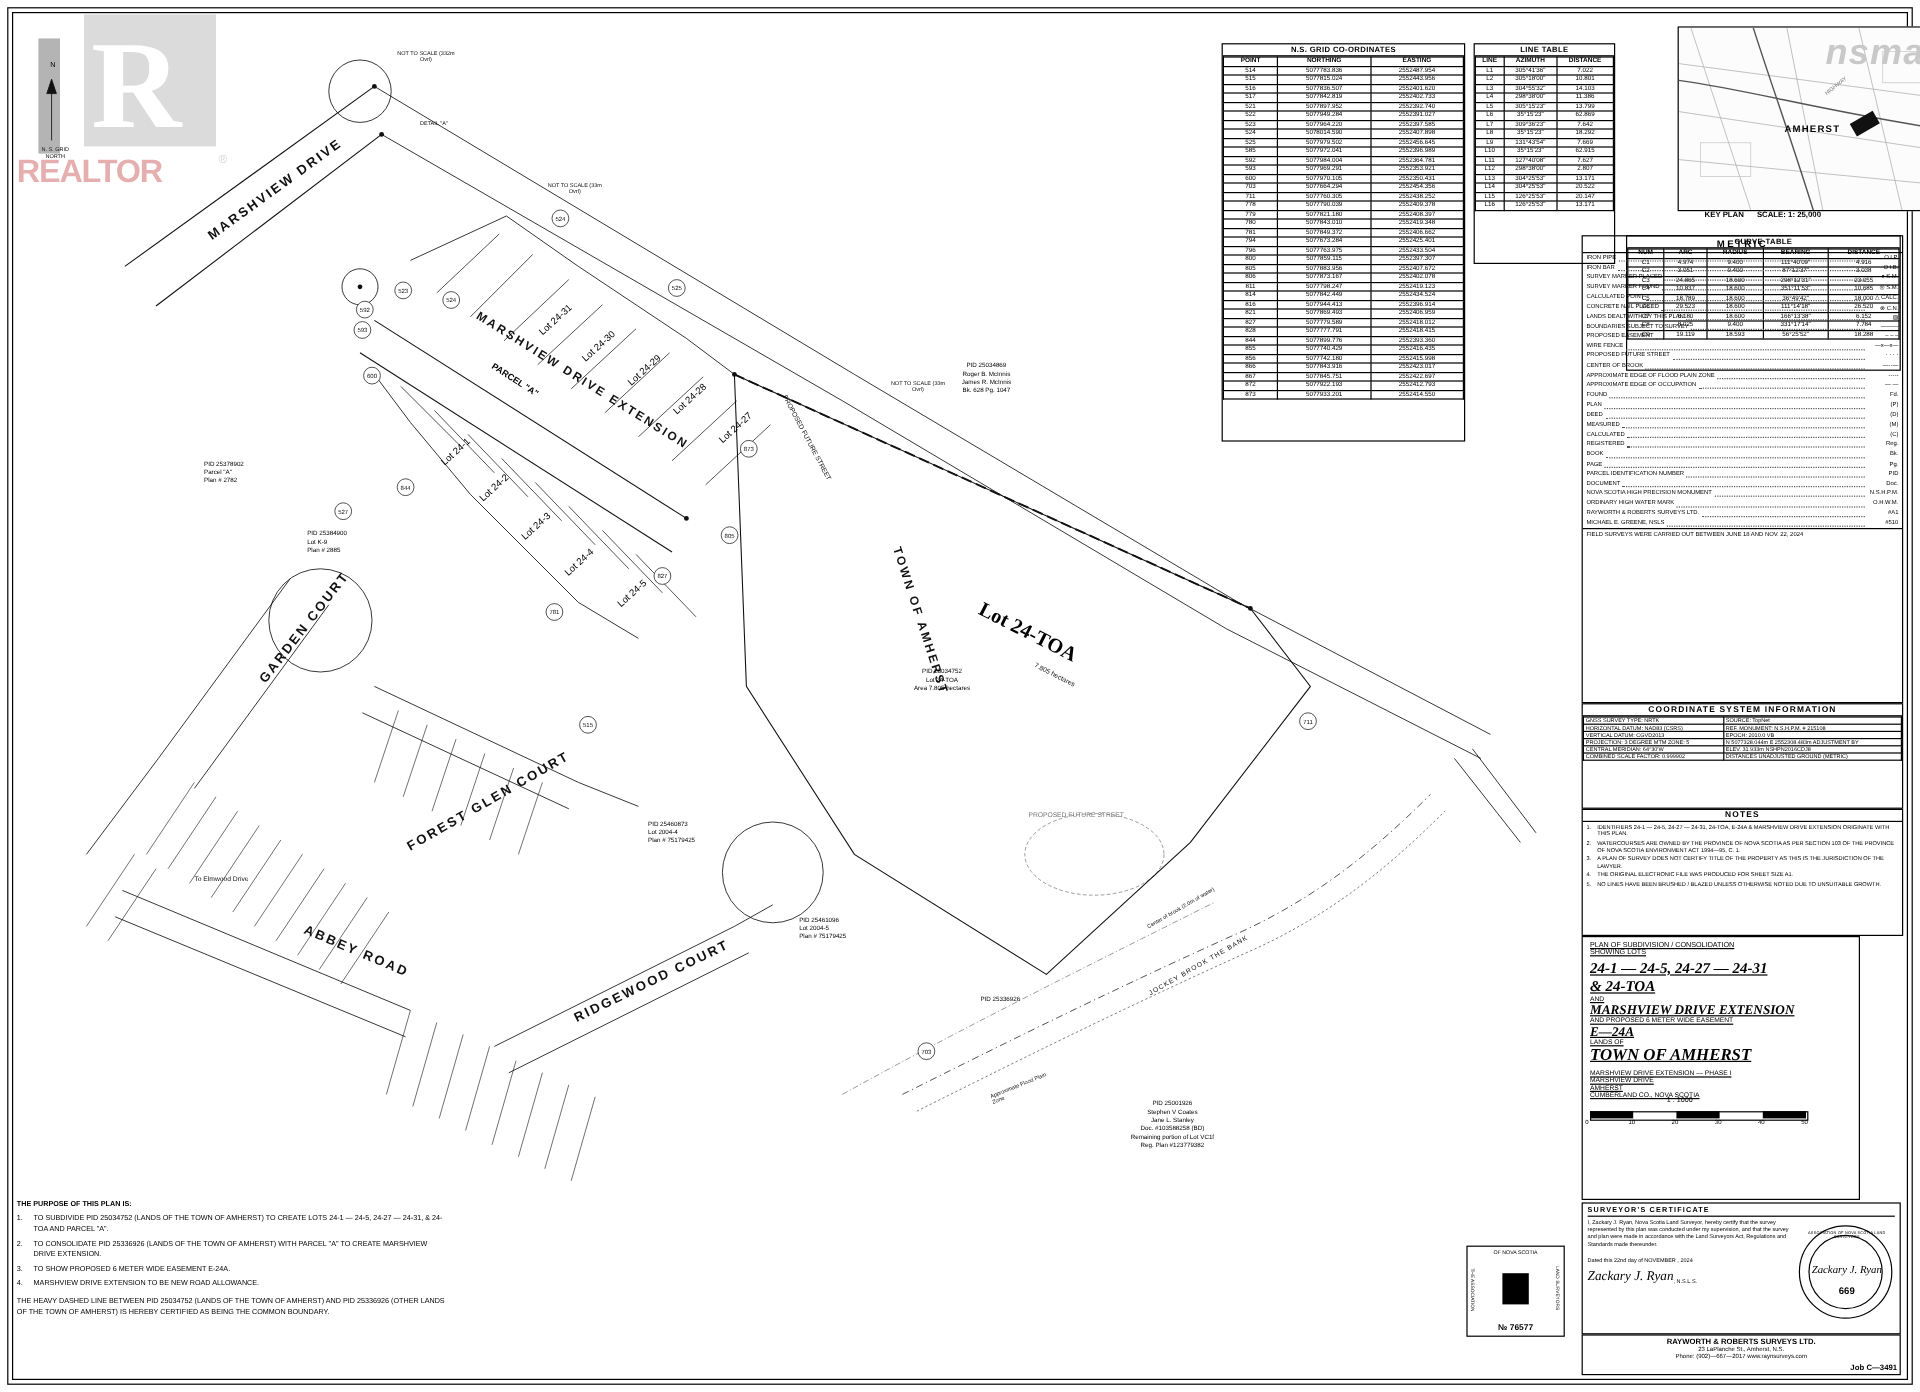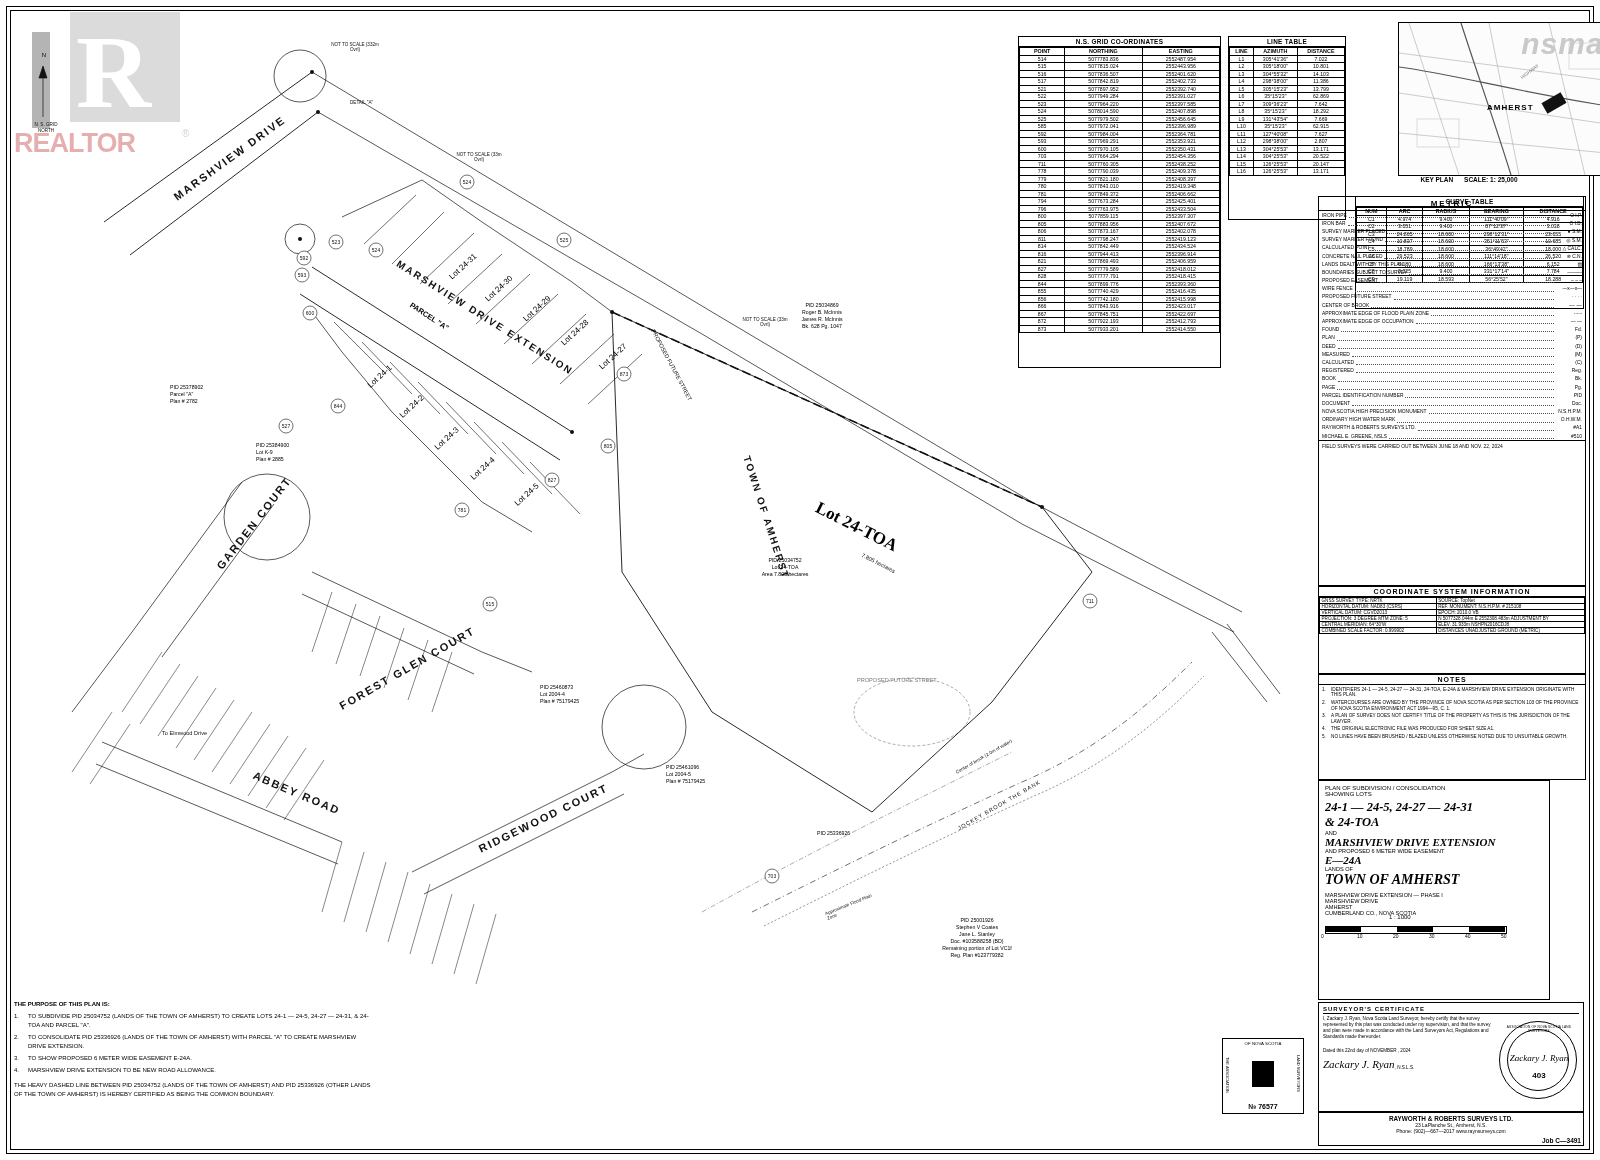--- a/index.html
+++ b/index.html
@@ -54,21 +54,21 @@
   .csi table{border-collapse:collapse;width:100%;font-size:4.6px;}
   .csi td{border:0.4px solid #000;padding:0 1.5px;white-space:nowrap;}
 
   
   .notes{position:absolute;left:1318px;top:674px;width:266px;height:104px;border:1px solid #000;}
   .notes .ttl{text-align:center;font-size:7px;font-weight:bold;letter-spacing:1px;border-bottom:0.6px solid #000;padding:1px 0;}
   .note{display:flex;font-size:4.7px;line-height:1.25;padding:1.5px 3px 0 3px;}
   .note .n{width:9px;flex:none;}
 
   
-  .title{position:absolute;left:1318px;top:780px;width:232px;height:220px;border:1px solid #000;padding:4px 6px;box-sizing:border-box;}
+  .title{position:absolute;left:1318px;top:780px;width:232px;height:220px;border:1px solid #000;padding:4px 6px;box-sizing:border-box;text-decoration:underline;}
   .t-line{font-size:6px;}
   .t-big{font-family:"Liberation Serif",serif;font-style:italic;font-size:12.5px;font-weight:bold;}
   .t-mid{font-family:"Liberation Serif",serif;font-style:italic;font-size:11px;font-weight:bold;}
   .t-small{font-size:5.6px;}
   .scalebar{position:relative;width:180px;height:16px;margin-top:4px;}
 
   
   .cert{position:absolute;left:1318px;top:1002px;width:266px;height:110px;border:1px solid #000;box-sizing:border-box;padding:3px 4px;}
   .cert .ttl{font-size:6px;font-weight:bold;letter-spacing:1px;border-bottom:0.5px solid #000;padding-bottom:1px;margin-bottom:2px;}
   .cert p{margin:0;font-size:4.6px;line-height:1.3;}
@@ -988,21 +988,21 @@
     <p style="width:168px;">I, Zackary J. Ryan, Nova Scotia Land Surveyor, hereby certify that the survey represented by this plan was conducted under my supervision, and that the survey and plan were made in accordance with the Land Surveyors Act, Regulations and Standards made thereunder.</p>
     <p style="margin-top:8px;">Dated this  22nd  day of  NOVEMBER , 2024</p>
     <div style="display:flex;align-items:flex-end;margin-top:4px;">
       <span class="sig">Zackary J. Ryan</span>
       <span style="font-size:4.6px;">, N.S.L.S.</span>
     </div>
     <div class="seal"></div>
     <div class="seal2"></div>
     <div class="seal-txt">
       <div style="position:absolute;left:0;top:32px;width:76px;text-align:center;font-family:'Liberation Serif',serif;font-style:italic;font-size:9px;">Zackary J. Ryan</div>
-      <div style="position:absolute;left:0;top:50px;width:76px;text-align:center;font-size:8px;font-weight:bold;">403</div>
+      <div style="position:absolute;left:0;top:50px;width:76px;text-align:center;font-size:8px;font-weight:bold;">669</div>
       <div style="position:absolute;left:0;top:4px;width:76px;text-align:center;font-size:3.2px;letter-spacing:.2px;">ASSOCIATION OF NOVA SCOTIA LAND SURVEYORS</div>
     </div>
   </div>
 
   <div class="firm">
     <div class="f1">RAYWORTH &amp; ROBERTS SURVEYS LTD.</div>
     <div class="f2">23 LaPlanche St., Amherst, N.S.</div>
     <div class="f2">Phone: (902)—667—2017                    www.raynsurveys.com</div>
     <div class="job">Job C—3491</div>
   </div>

